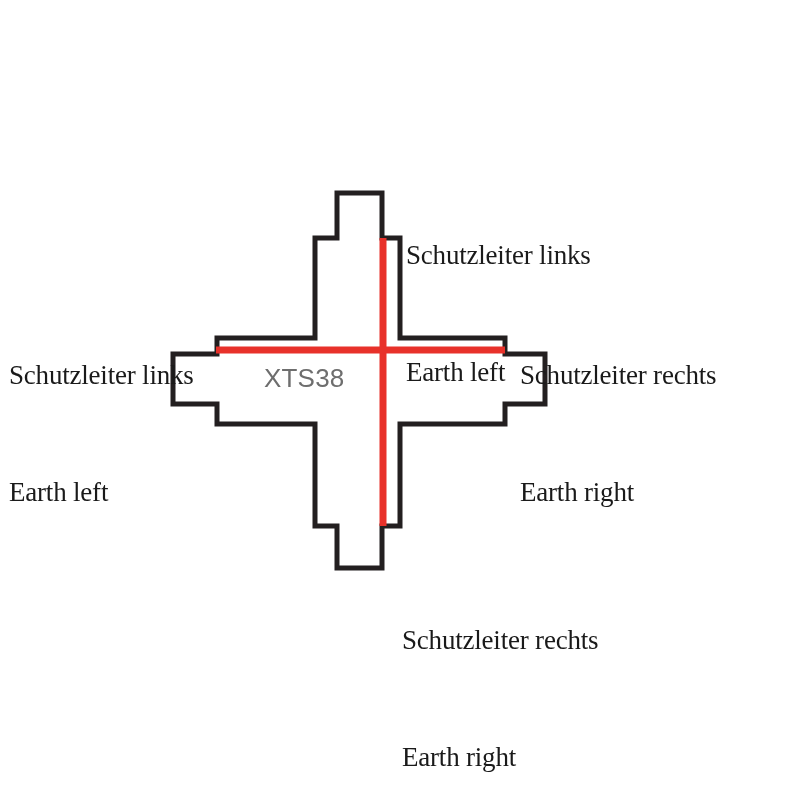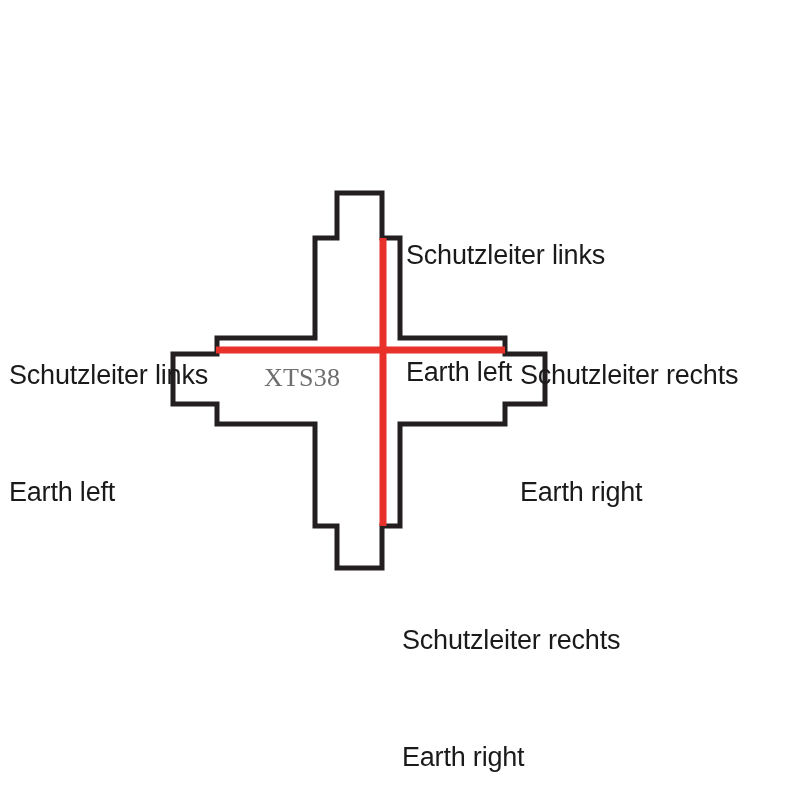--- a/index.html
+++ b/index.html
@@ -21,21 +21,21 @@
   #diagram-svg {
     position: absolute;
     left: 0;
     top: 0;
     width: 800px;
     height: 800px;
     display: block;
   }
   .label {
     position: absolute;
-    font-family: Liberation Sans, sans-serif;
+    font-family: Liberation Serif, serif;
     font-size: 27px;
     line-height: 39px;
     color: #1a1a1a;
     white-space: pre;
     letter-spacing: -0.2px;
   }
   .label-line {
     display: block;
   }
   #label-top-right {
@@ -51,21 +51,21 @@
     top: 278px;
   }
   #label-bottom {
     left: 402px;
     top: 543px;
   }
   #part-number-label {
     position: absolute;
     left: 264px;
     top: 363px;
-    font-family: Liberation Serif, serif;
+    font-family: Liberation Sans, sans-serif;
     font-size: 26px;
     color: #6e6e6e;
     white-space: pre;
     letter-spacing: 0.2px;
   }
 </style>
 </head>
 <body>
 
 <div id="diagram-root">

